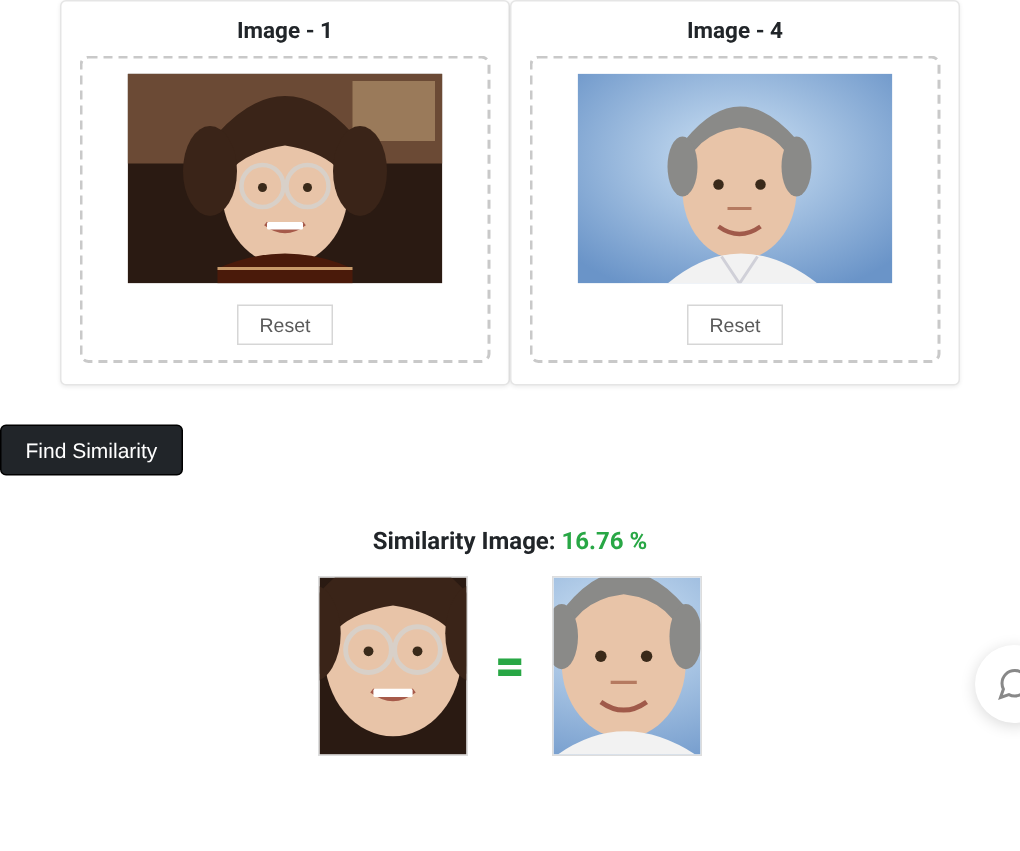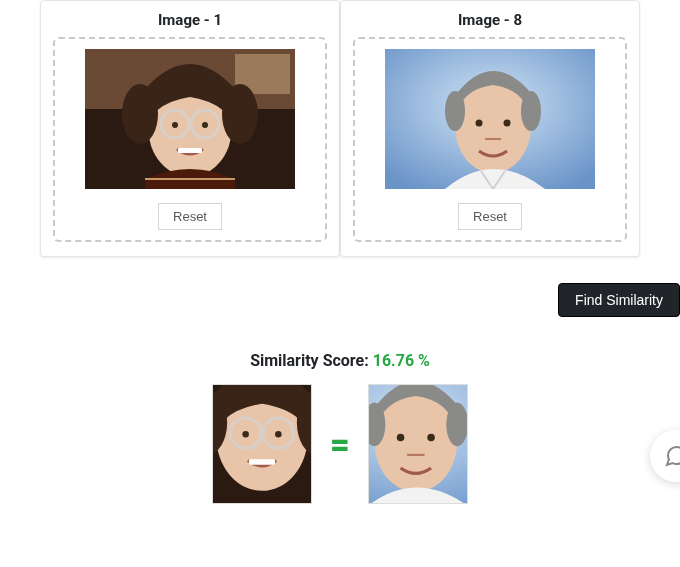--- a/index.html
+++ b/index.html
@@ -56,23 +56,22 @@
       padding: 5px 14px;
       font-size: 13px;
       color: #5a5a5a;
       background: #fff;
       border: 1px solid #d6d6d6;
       border-radius: 0;
       cursor: pointer;
     }
     .find-row {
       display: flex;
-      justify-content: flex-end;
+      justify-content: flex-start;
       margin-top: 26px;
-      padding-left: 36px;
     }
     .find-btn {
       background: #212529;
       color: #fff;
       border: 1px solid #000;
       border-radius: 4px;
       padding: 8px 16px;
       font-size: 14px;
       font-weight: 500;
       cursor: pointer;
@@ -151,21 +150,21 @@
           <rect x="93" y="99" width="24" height="5" fill="#fff" rx="1"></rect>
           <path d="M60 130 Q105 110 150 130 L150 140 L60 140 Z" fill="#4a1a0a"></path>
           <path d="M60 130 L150 130" stroke="#c89a6a" stroke-width="2"></path>
         </svg>
       </div>
       <button class="reset-btn">Reset</button>
     </div>
   </div>
 
   <div class="card">
-    <div class="card-title">Image - 8</div>
+    <div class="card-title">Image - 4</div>
     <div class="dashed-box">
       <div class="img-slot">
 
         <svg viewBox="0 0 210 140" preserveAspectRatio="xMidYMid slice">
           <defs>
             <radialGradient id="bg2" cx="50%" cy="40%" r="70%">
               <stop offset="0%" stop-color="#cfe3f5"></stop>
               <stop offset="100%" stop-color="#6a94c8"></stop>
             </radialGradient>
           </defs>
@@ -186,21 +185,21 @@
     </div>
   </div>
 
 </div>
 
 <div class="find-row">
   <button class="find-btn">Find Similarity</button>
 </div>
 
 <div class="score-row">
-  <span>Similarity Score:</span>
+  <span>Similarity Image:</span>
   <span class="score-val">16.76 %</span>
 </div>
 
 <div class="thumbs-row">
   <div class="thumb">
     <svg viewBox="60 30 90 110" preserveAspectRatio="xMidYMid slice">
       <rect x="0" y="0" width="210" height="140" fill="#2a1a12"></rect>
       <ellipse cx="105" cy="78" rx="42" ry="50" fill="#e8c4a8"></ellipse>
       <path d="M60 40 Q105 -10 150 40 Q160 70 150 90 Q150 55 105 48 Q60 55 60 90 Q50 70 60 40 Z" fill="#3a2418"></path>
       <ellipse cx="55" cy="65" rx="18" ry="30" fill="#3a2418"></ellipse>

